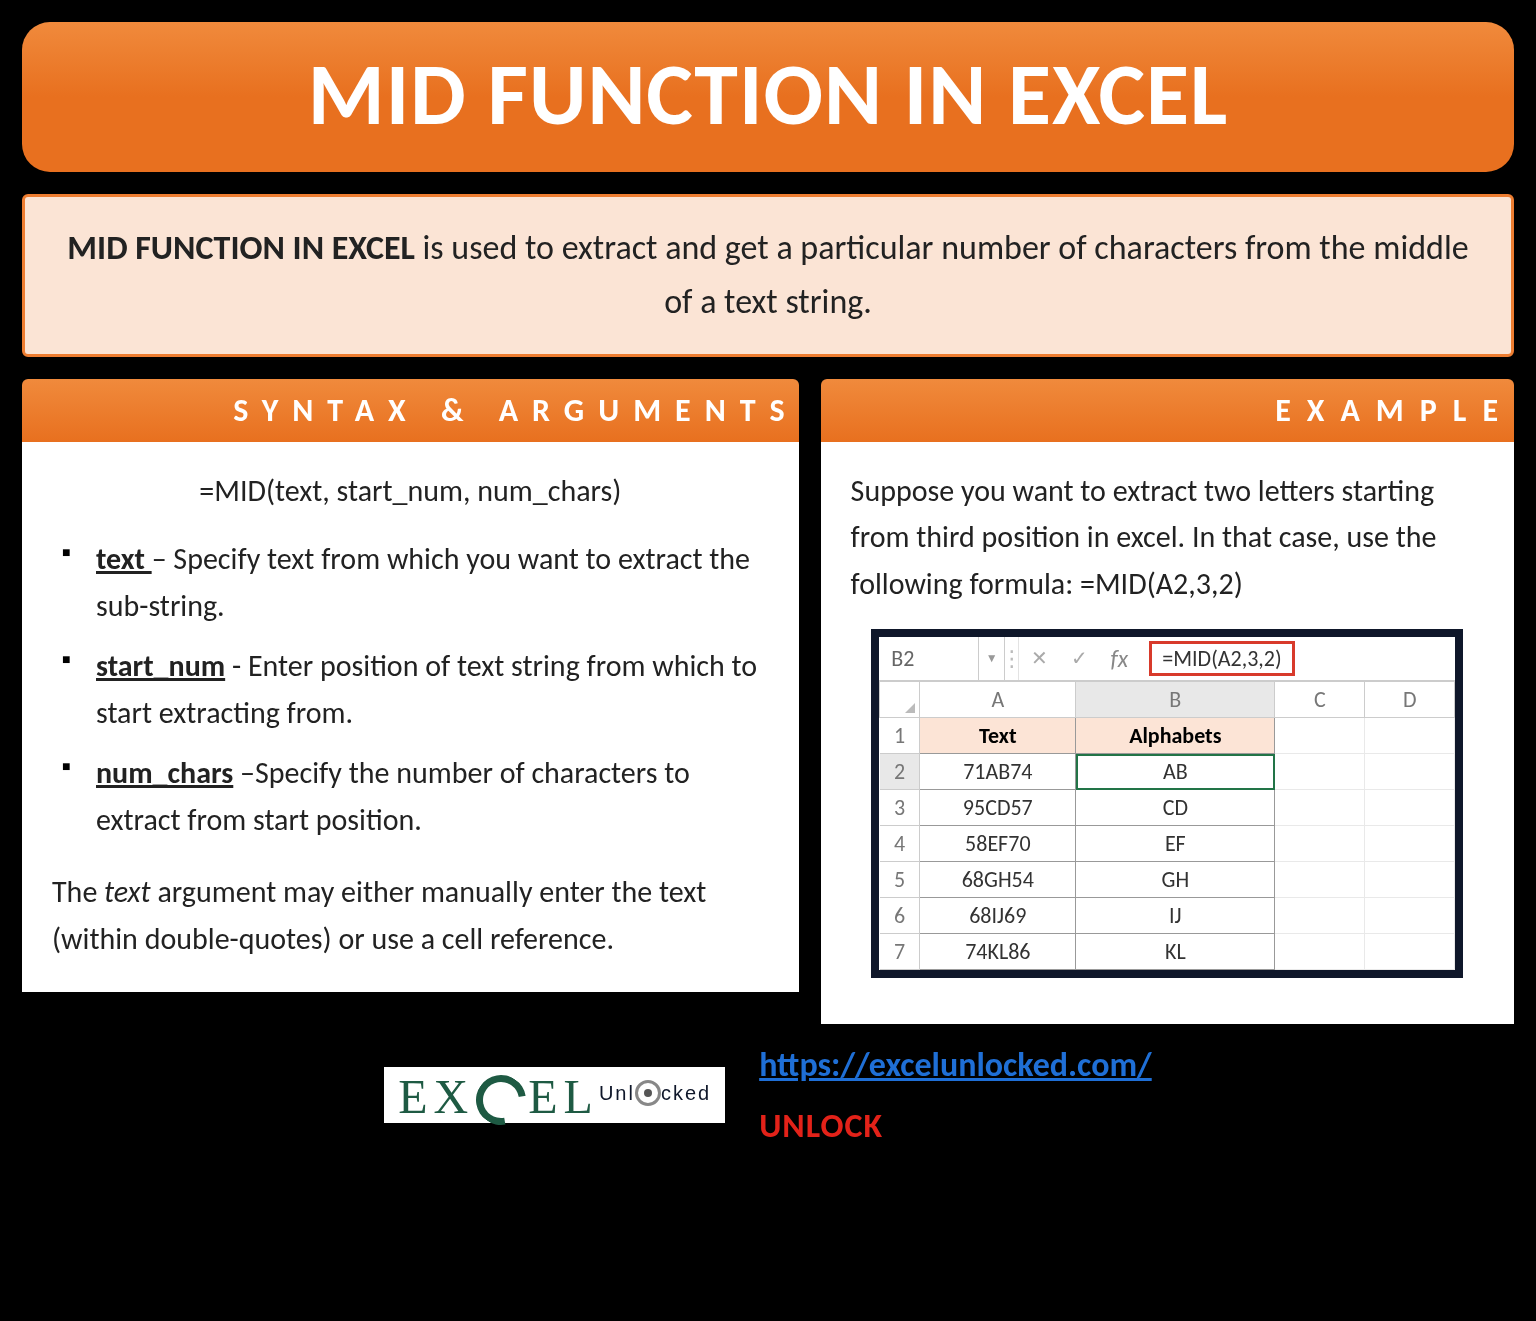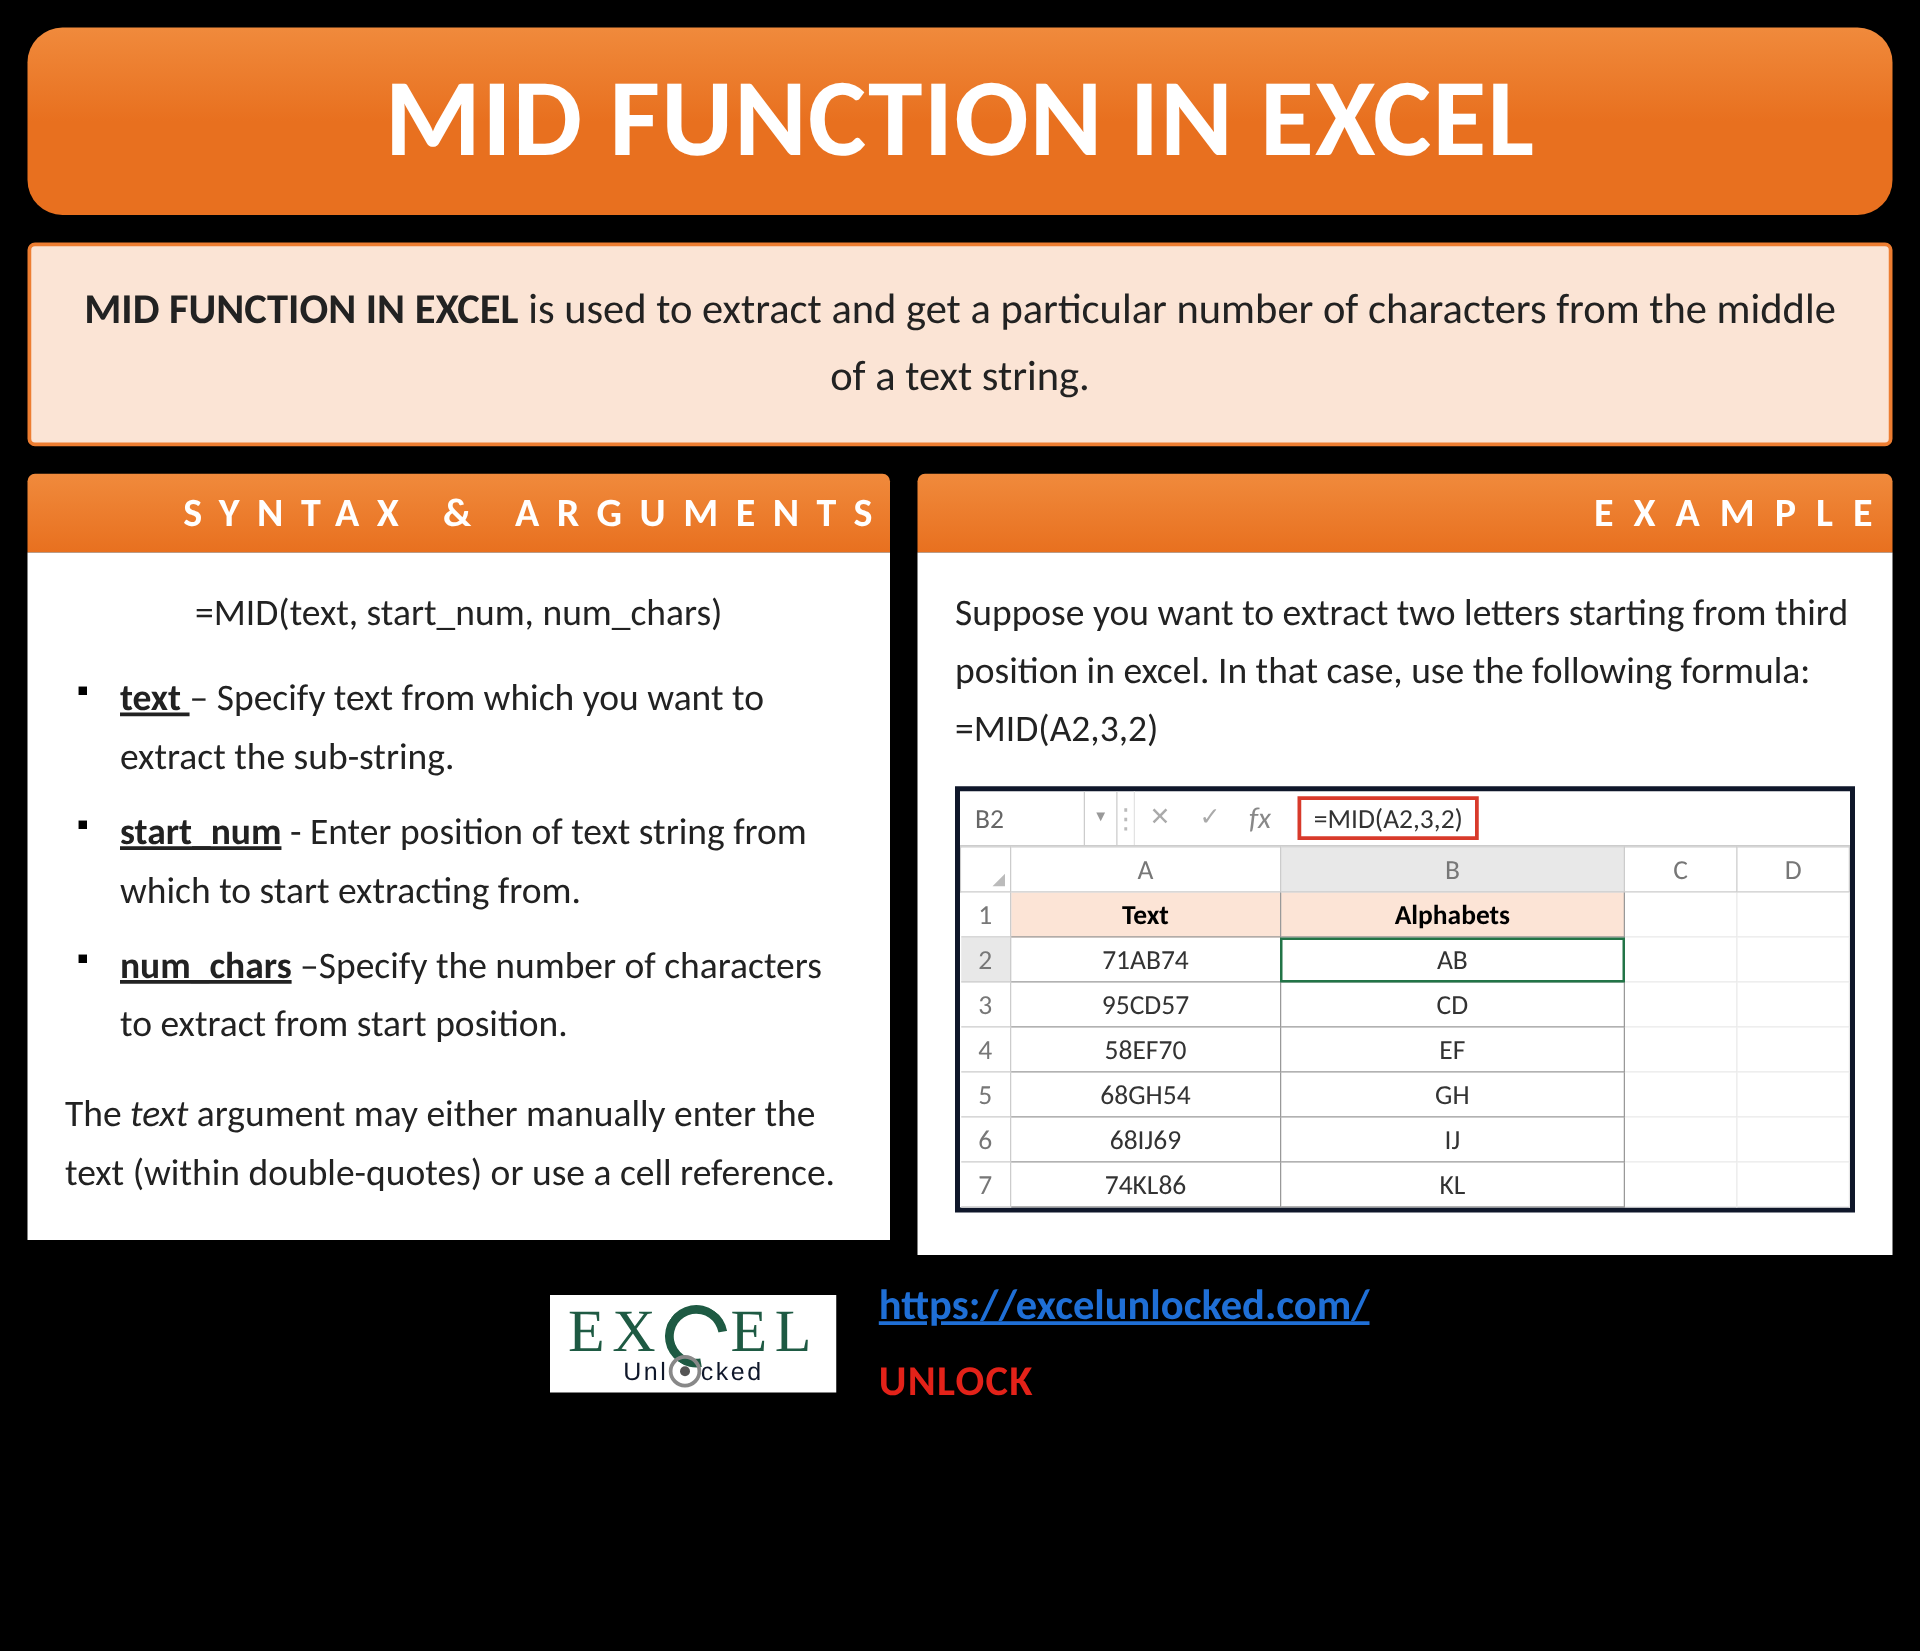--- a/index.html
+++ b/index.html
@@ -83,27 +83,27 @@
   }
   .arg-name {
     font-weight: 900;
     text-decoration: underline;
   }
   .note-text { margin-top: 6px; }
   .note-text i { font-style: italic; }
   .example-text { margin-bottom: 22px; }
   
   .excel-shot {
-    border: 4px solid #0f172a;
+    border: 8px solid #0f172a;
     background: #fff;
     font-family: Calibri, Arial, sans-serif;
     font-size: 22px;
     color: #333;
-    margin: 4px auto;
-    width: 720px;
+    margin: 16px auto;
+    width: 592px;
   }
   .fx-bar {
     display: flex;
     align-items: stretch;
     border-bottom: 1px solid #ccc;
     height: 44px;
   }
   .fx-cellref {
     width: 100px;
     border-right: 1px solid #ccc;
@@ -187,21 +187,21 @@
     display: flex;
     align-items: center;
     justify-content: center;
     gap: 34px;
     margin-top: 20px;
   }
   .logo-box {
     background: #fff;
     padding: 6px 14px 2px 14px;
     display: flex;
-    flex-direction: column;
+    flex-direction: row;
     align-items: center;
     line-height: 1;
   }
   .logo-top {
     font-family: Georgia, 'Times New Roman', serif;
     font-size: 48px;
     letter-spacing: 6px;
     color: #1e5a43;
     display: flex;
     align-items: flex-end;

